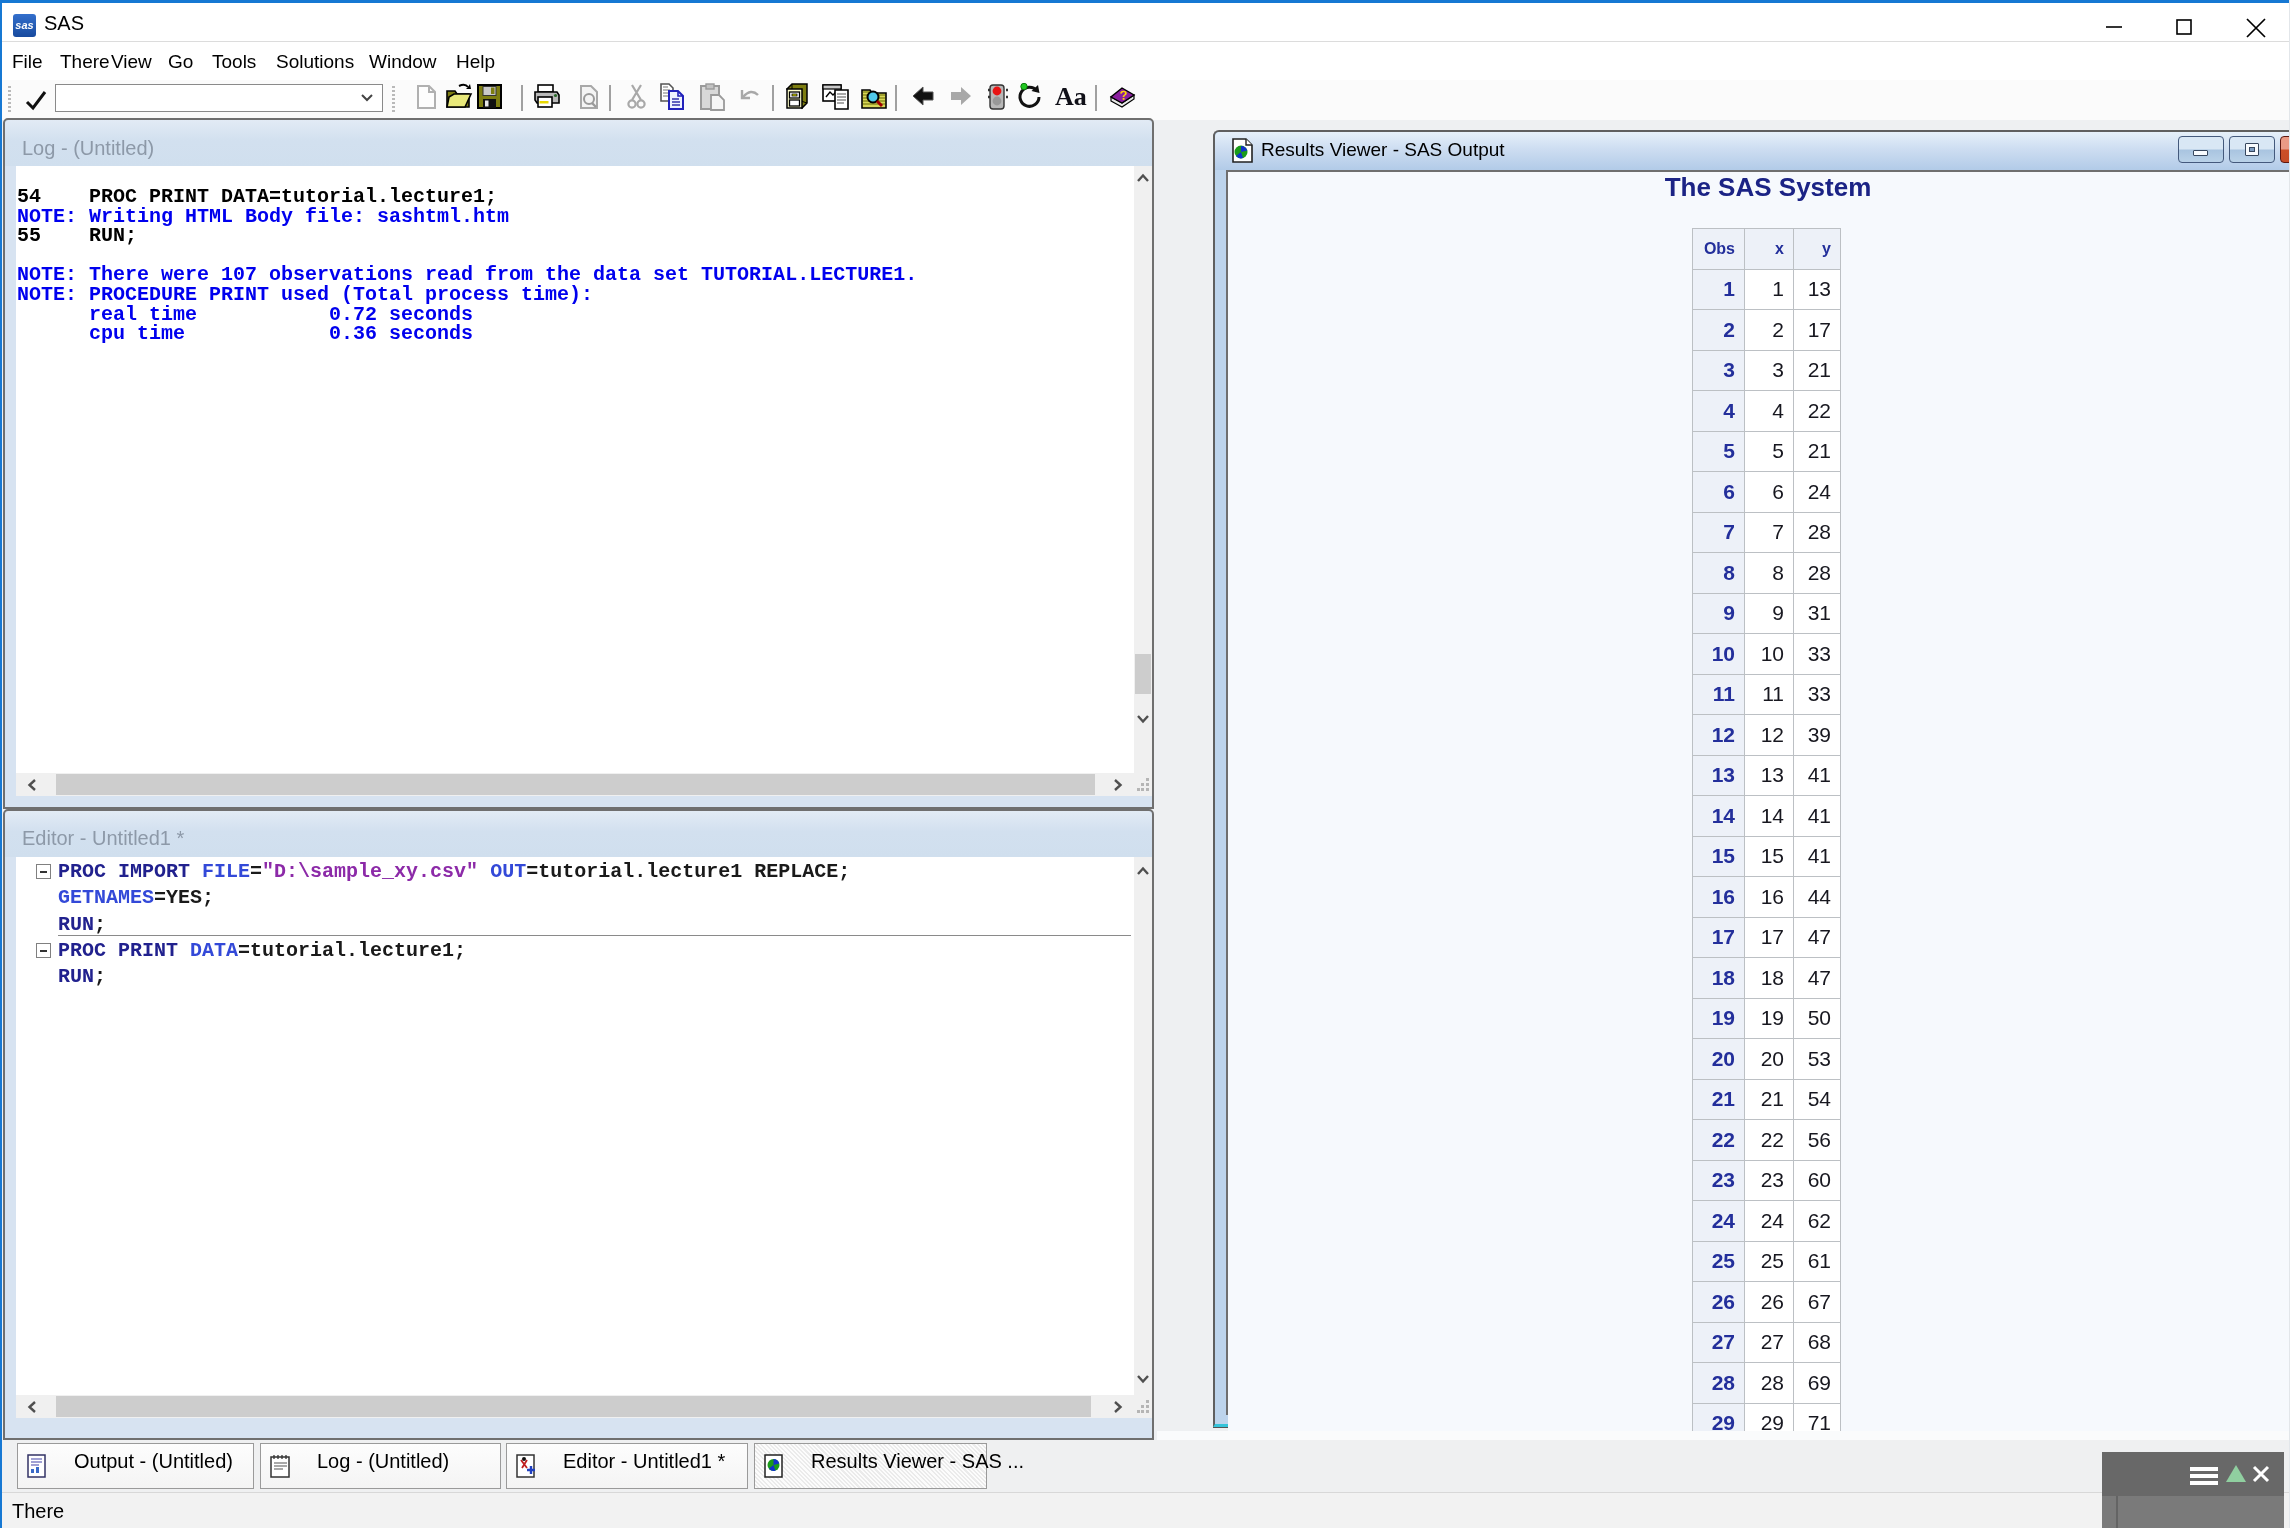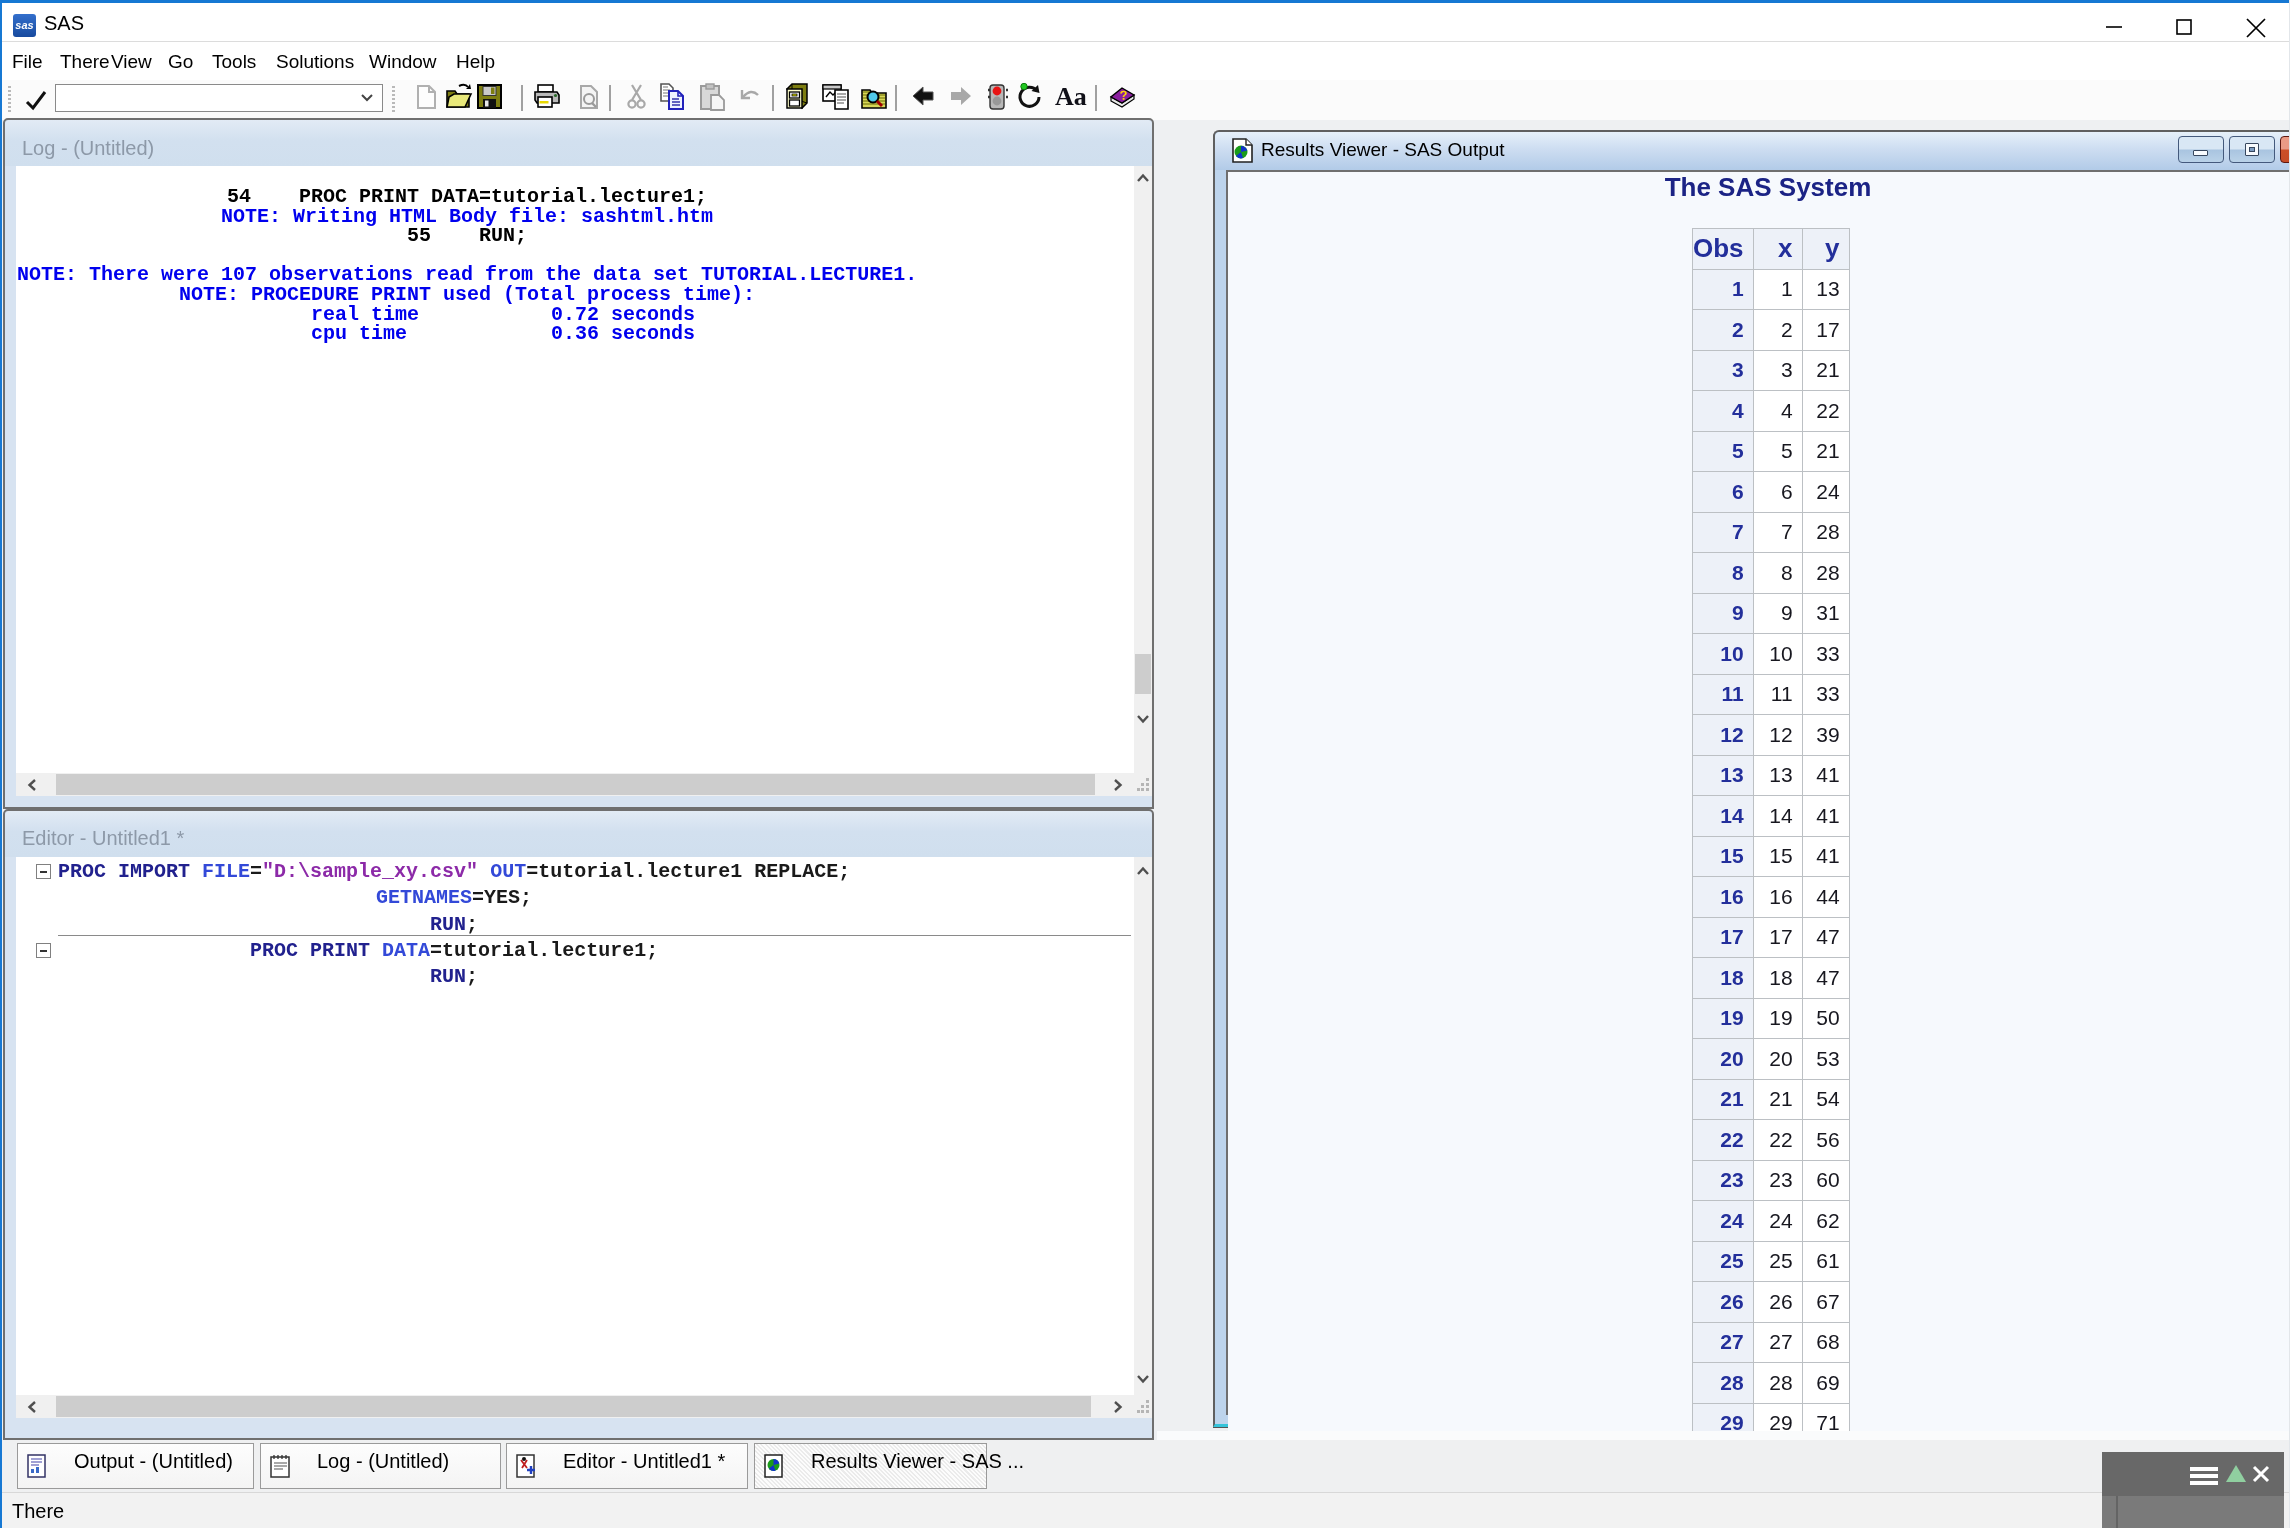--- a/index.html
+++ b/index.html
@@ -20,21 +20,21 @@
   #toolbar { left:0; top:80px; width:2290px; height:40px; background:#fbfbfb; }
   .grip { top:6px; width:3px; height:28px;
           background:repeating-linear-gradient(#b9b9b9 0 2px, #fbfbfb 2px 4px); }
   #combo { left:55px; top:4px; width:328px; height:28px; background:#fff; border:1px solid #8a8a8a; }
   .tsep { top:5px; width:2px; height:26px; background:#a0a0a0; }
   
   #mdi { left:0; top:120px; width:2290px; height:1320px; background:#eef0f2; }
   .pane { position:absolute; background:#d7e3f1; border:2px solid #6f6f6f; border-radius:5px 5px 0 0; }
   .caption { position:absolute; left:0; right:0; top:0; background:linear-gradient(#e2ebf5,#d2e0ef 45%,#d0dfee);
              border-radius:5px 5px 0 0; color:#8d99a8; font-size:20px; padding-left:17px; }
-  .white { position:absolute; background:#ffffff;text-align:center; }
+  .white { position:absolute; background:#ffffff; }
   .sb { position:absolute; background:#f0f0f0; }
   .sbthumb { position:absolute; background:#cdcdcd; }
   .chev { position:absolute; width:18px; height:18px; }
   pre { font-family:"Liberation Mono", monospace; }
   .chev path { stroke:#4f4f4f; stroke-width:2.4; fill:none; }
   
   #logpane  { left:3px; top:118px; width:1151px; height:691px; }
   #logtext { position:absolute; left:1px; top:21px; font-size:20px; font-weight:bold;
              line-height:19.6px; color:#000; }
   #logtext .b { color:#0000ee; }
@@ -56,21 +56,21 @@
   #rvframe { position:absolute; left:11px; top:38px; width:1105px; height:1245px; border:2px solid #6f6f6f;
              border-bottom:none; background:#f6f9fd; }
   #rvcontent { position:absolute; left:0px; top:0px; width:1080px; height:1305px; background:#f6f9fd; overflow:hidden; }
   #rvscroll { position:absolute; left:1080px; top:0; width:21px; height:1243px; background:#f1f1f1; }
   #sastitle { position:absolute; left:0; top:0px; width:1080px; text-align:center;
               font-size:26px; font-weight:bold; color:#1b2385; }
   #rtab { position:absolute; left:464px; top:56px; border-collapse:collapse; }
   #rtab td { border:1.5px solid #bcc0c4; font-size:21px; height:40.5px; padding:0 9px 0 0;
              text-align:right; vertical-align:middle; color:#17171f; background:#fff; }
   #rtab td.h { background:#edf1f8; color:#232f9b; font-weight:bold; }
-  #rtab tr:first-child td { font-size:26px; }
+  #rtab tr:first-child td { font-size:16px; }
   #rtab td.o { width:52px; } #rtab td.x { width:49px; } #rtab td.y { width:47px; }
   
   #taskbar { left:0; top:1440px; width:2290px; height:52px; background:#eff0f1; }
   .tbtn { position:absolute; top:3px; height:46px; background:linear-gradient(#fdfdfd,#f4f4f4);
           border:1px solid #9a9a9a; font-size:20px; color:#000; }
   .tbtn .lbl { position:absolute; left:37px; top:6px; white-space:nowrap;margin-left:19px; }
   .tbtn.active { background:repeating-linear-gradient(45deg,#fcfcfc 0 1.5px,#ebebeb 1.5px 3px); font-weight:normal; }
   #statusbar { left:0; top:1492px; width:2290px; height:38px; background:#f2f2f2; border-top:1px solid #d8d8d8; }
   #done { left:12px; top:7px; font-size:20px; color:#000; }
   #overlay { left:2102px; top:1452px; width:182px; height:76px; background:#7a7a7a; z-index:60; }

